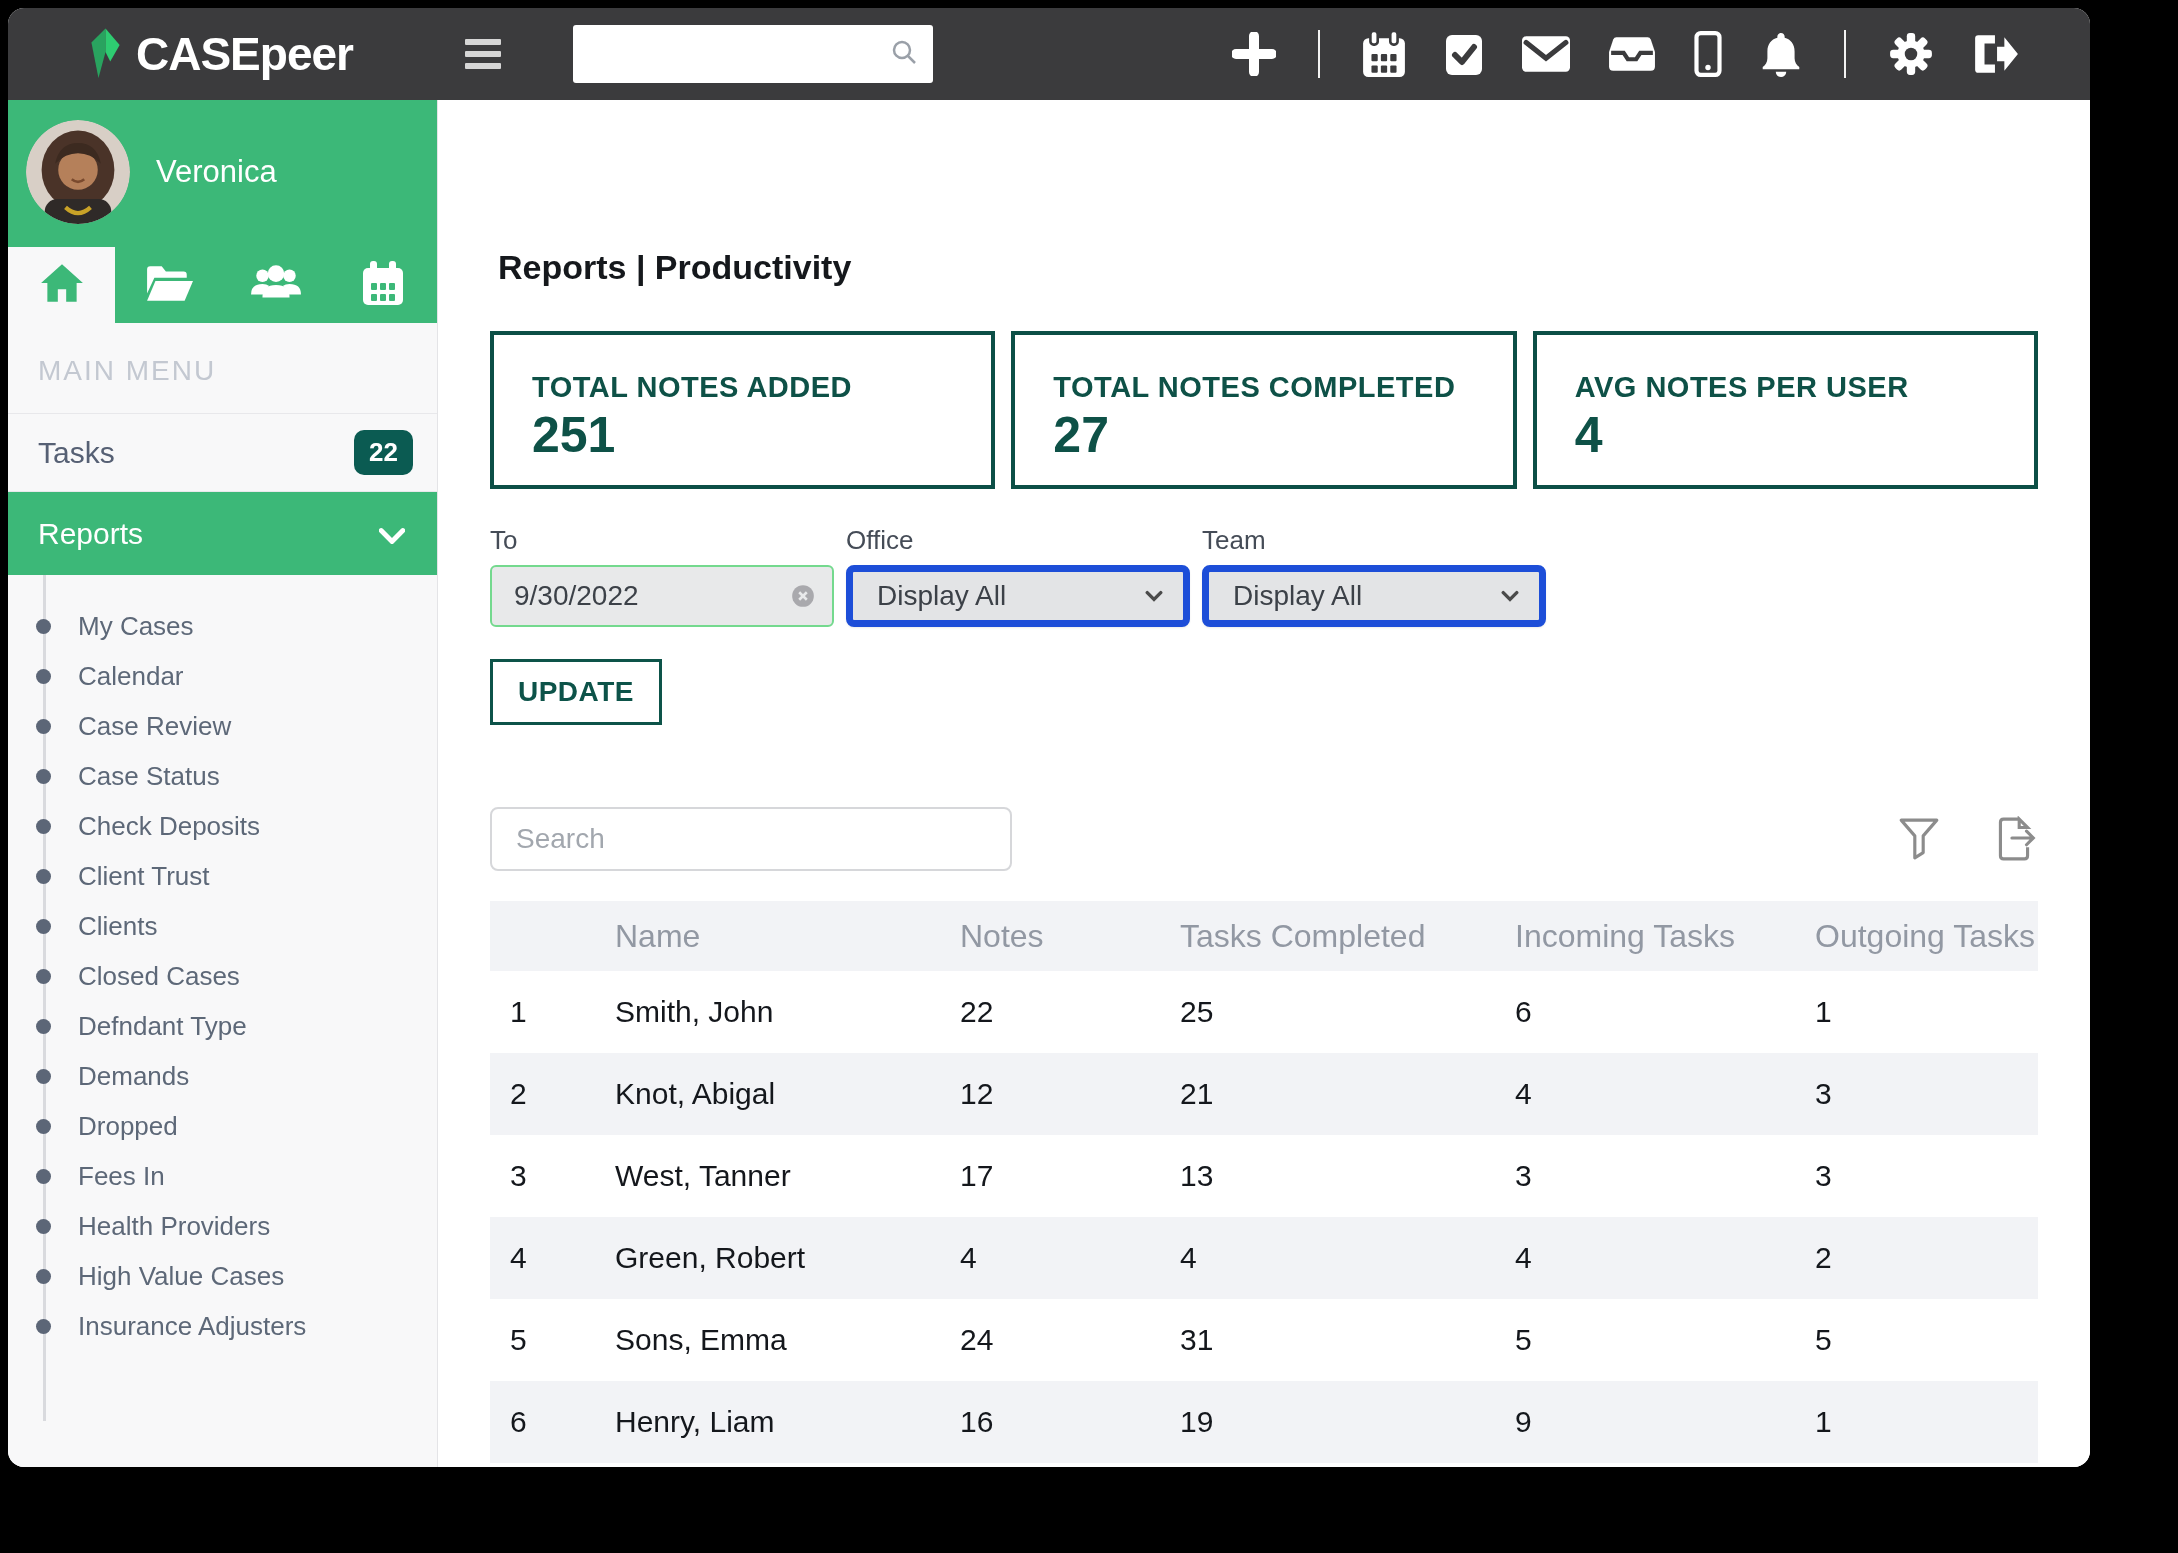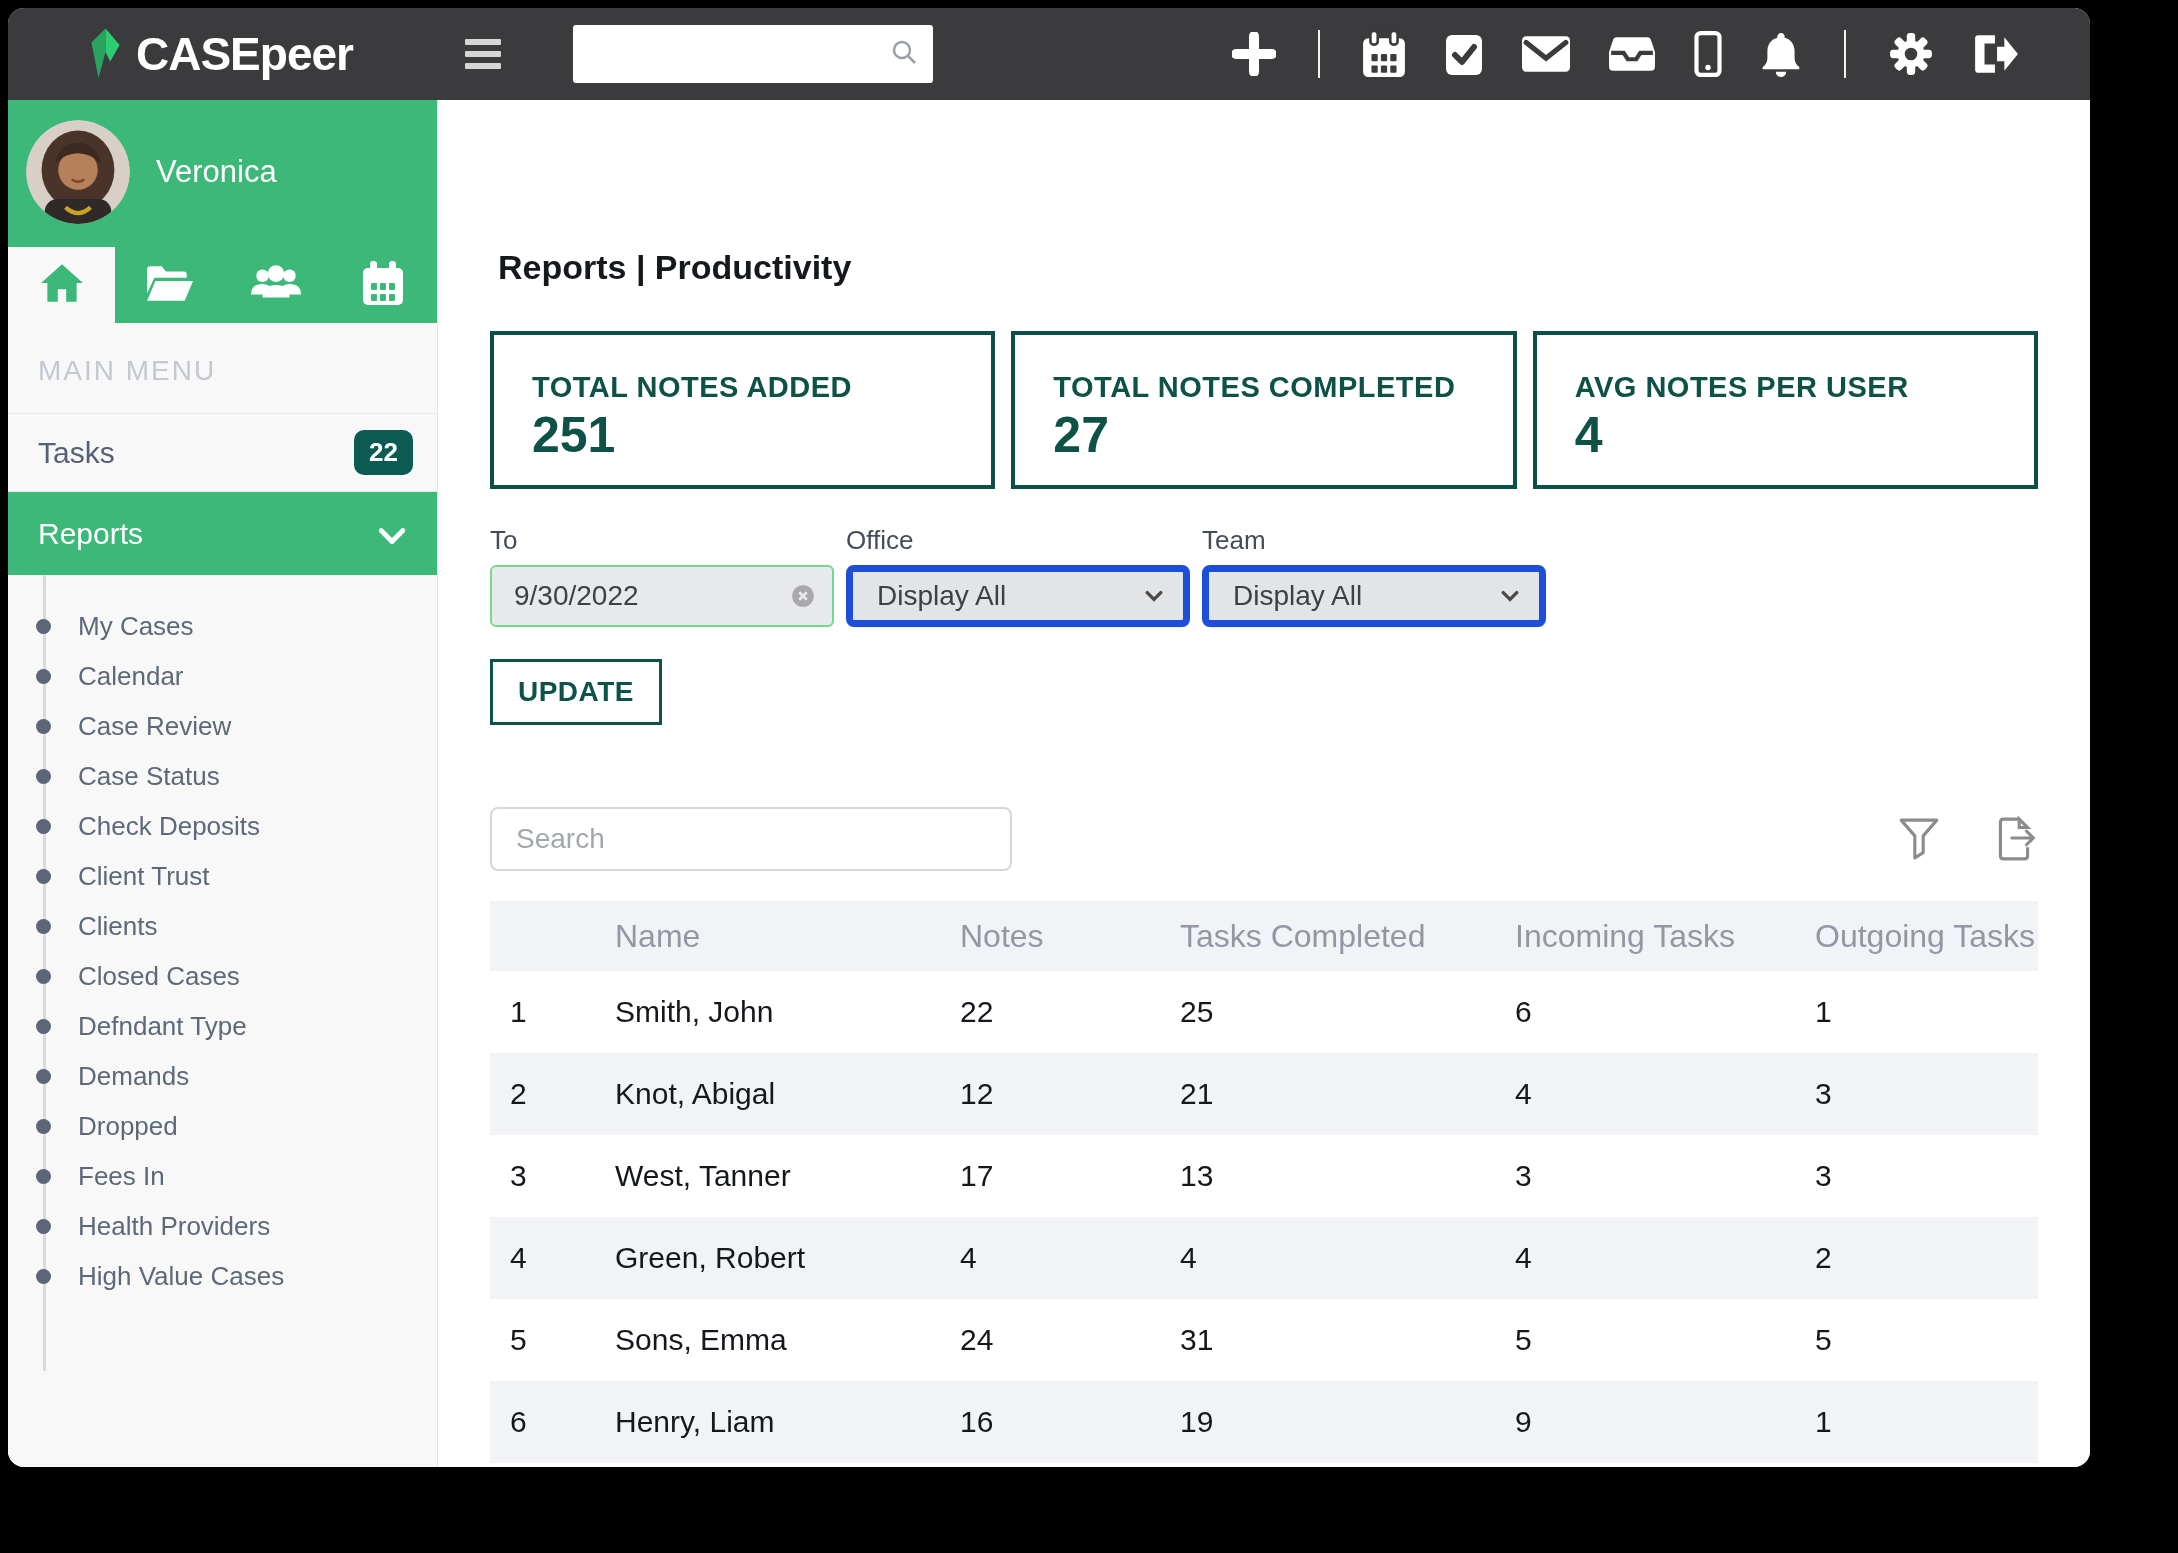--- a/index.html
+++ b/index.html
@@ -290,20 +290,23 @@
   </div>
         <div class="sub-item">
     <span class="sub-label">Fees In</span>
   </div>
         <div class="sub-item">
     <span class="sub-label">Health Providers</span>
   </div>
         <div class="sub-item">
     <span class="sub-label">High Value Cases</span>
   </div>
+        <div class="sub-item">
+    <span class="sub-label">Insurance Adjusters</span>
+  </div>
       </div>
   </div>
 
   <div class="main">
     <div class="page-title">Reports | Productivity</div>
 
     <div class="cards">
       <div class="card">
         <div class="card-label">TOTAL NOTES ADDED</div>
         <div class="card-value">251</div>

